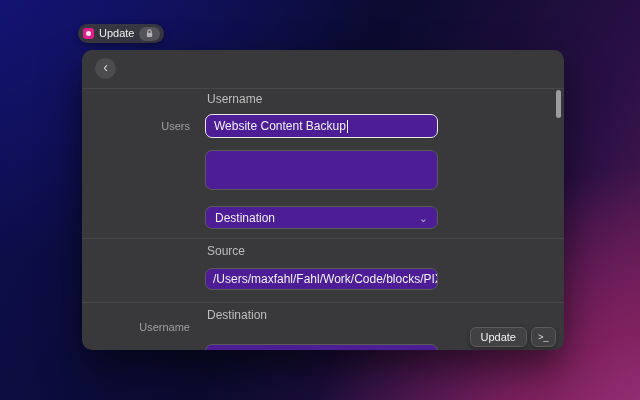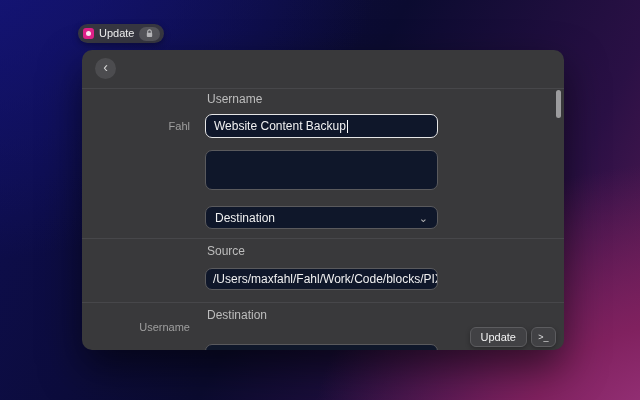--- a/index.html
+++ b/index.html
@@ -55,21 +55,21 @@
 
   .field-label{
     position:absolute;left:0;width:108px;text-align:right;
     color:#9f9f9f;font-size:11px;
   }
   .lbl-name{top:70px}.lbl-desc{top:106px}.lbl-ssh{top:163px}
   .lbl-path{top:224px}.lbl-user{top:271px}
 
   .fld{
     position:absolute;left:123px;width:233px;box-sizing:border-box;
-    background:#0f172a;border:1px solid #5a5a5d;border-radius:7px;
+    background:#4c1d95;border:1px solid #5a5a5d;border-radius:7px;
     color:#f0f0f0;font-size:12px;font-family:"Liberation Sans","DejaVu Sans",sans-serif;
   }
   .fld-name{top:64px;height:24px;border:1.5px solid #e6e6e6;
     display:flex;align-items:center;padding:0 8px;white-space:nowrap;overflow:hidden;}
   .caret{width:1px;height:13px;background:#fff;margin-left:1px;flex:0 0 auto;}
   .fld-desc{top:100px;height:40px;resize:none;padding:4px 8px;outline:none;}
   .fld-ssh{top:156px;height:23px;display:flex;align-items:center;
     justify-content:space-between;padding:0 9px;cursor:pointer;}
   .fld-ssh .chev{color:#b5b5b5;font-size:11px;line-height:10px;}
   .fld-path{top:218px;height:22px;padding:0 7px;outline:none;white-space:nowrap;
@@ -111,21 +111,21 @@
 
   <div class="dlg-header">
     <div class="back-btn">
       <span>‹</span>
     </div>
   </div>
   <div class="divider d1"></div>
 
   <div class="section-heading h-general">Username</div>
 
-  <div class="field-label lbl-name">Fahl</div>
+  <div class="field-label lbl-name">Users</div>
   <div class="fld fld-name">
     <span>Website Content Backup</span>
     <span class="caret"></span>
   </div>
 
   <textarea class="fld fld-desc" placeholder="" style=""></textarea>
 
   <div class="fld fld-ssh">
     <span>Destination</span>
     <span class="chev">⌄</span>

